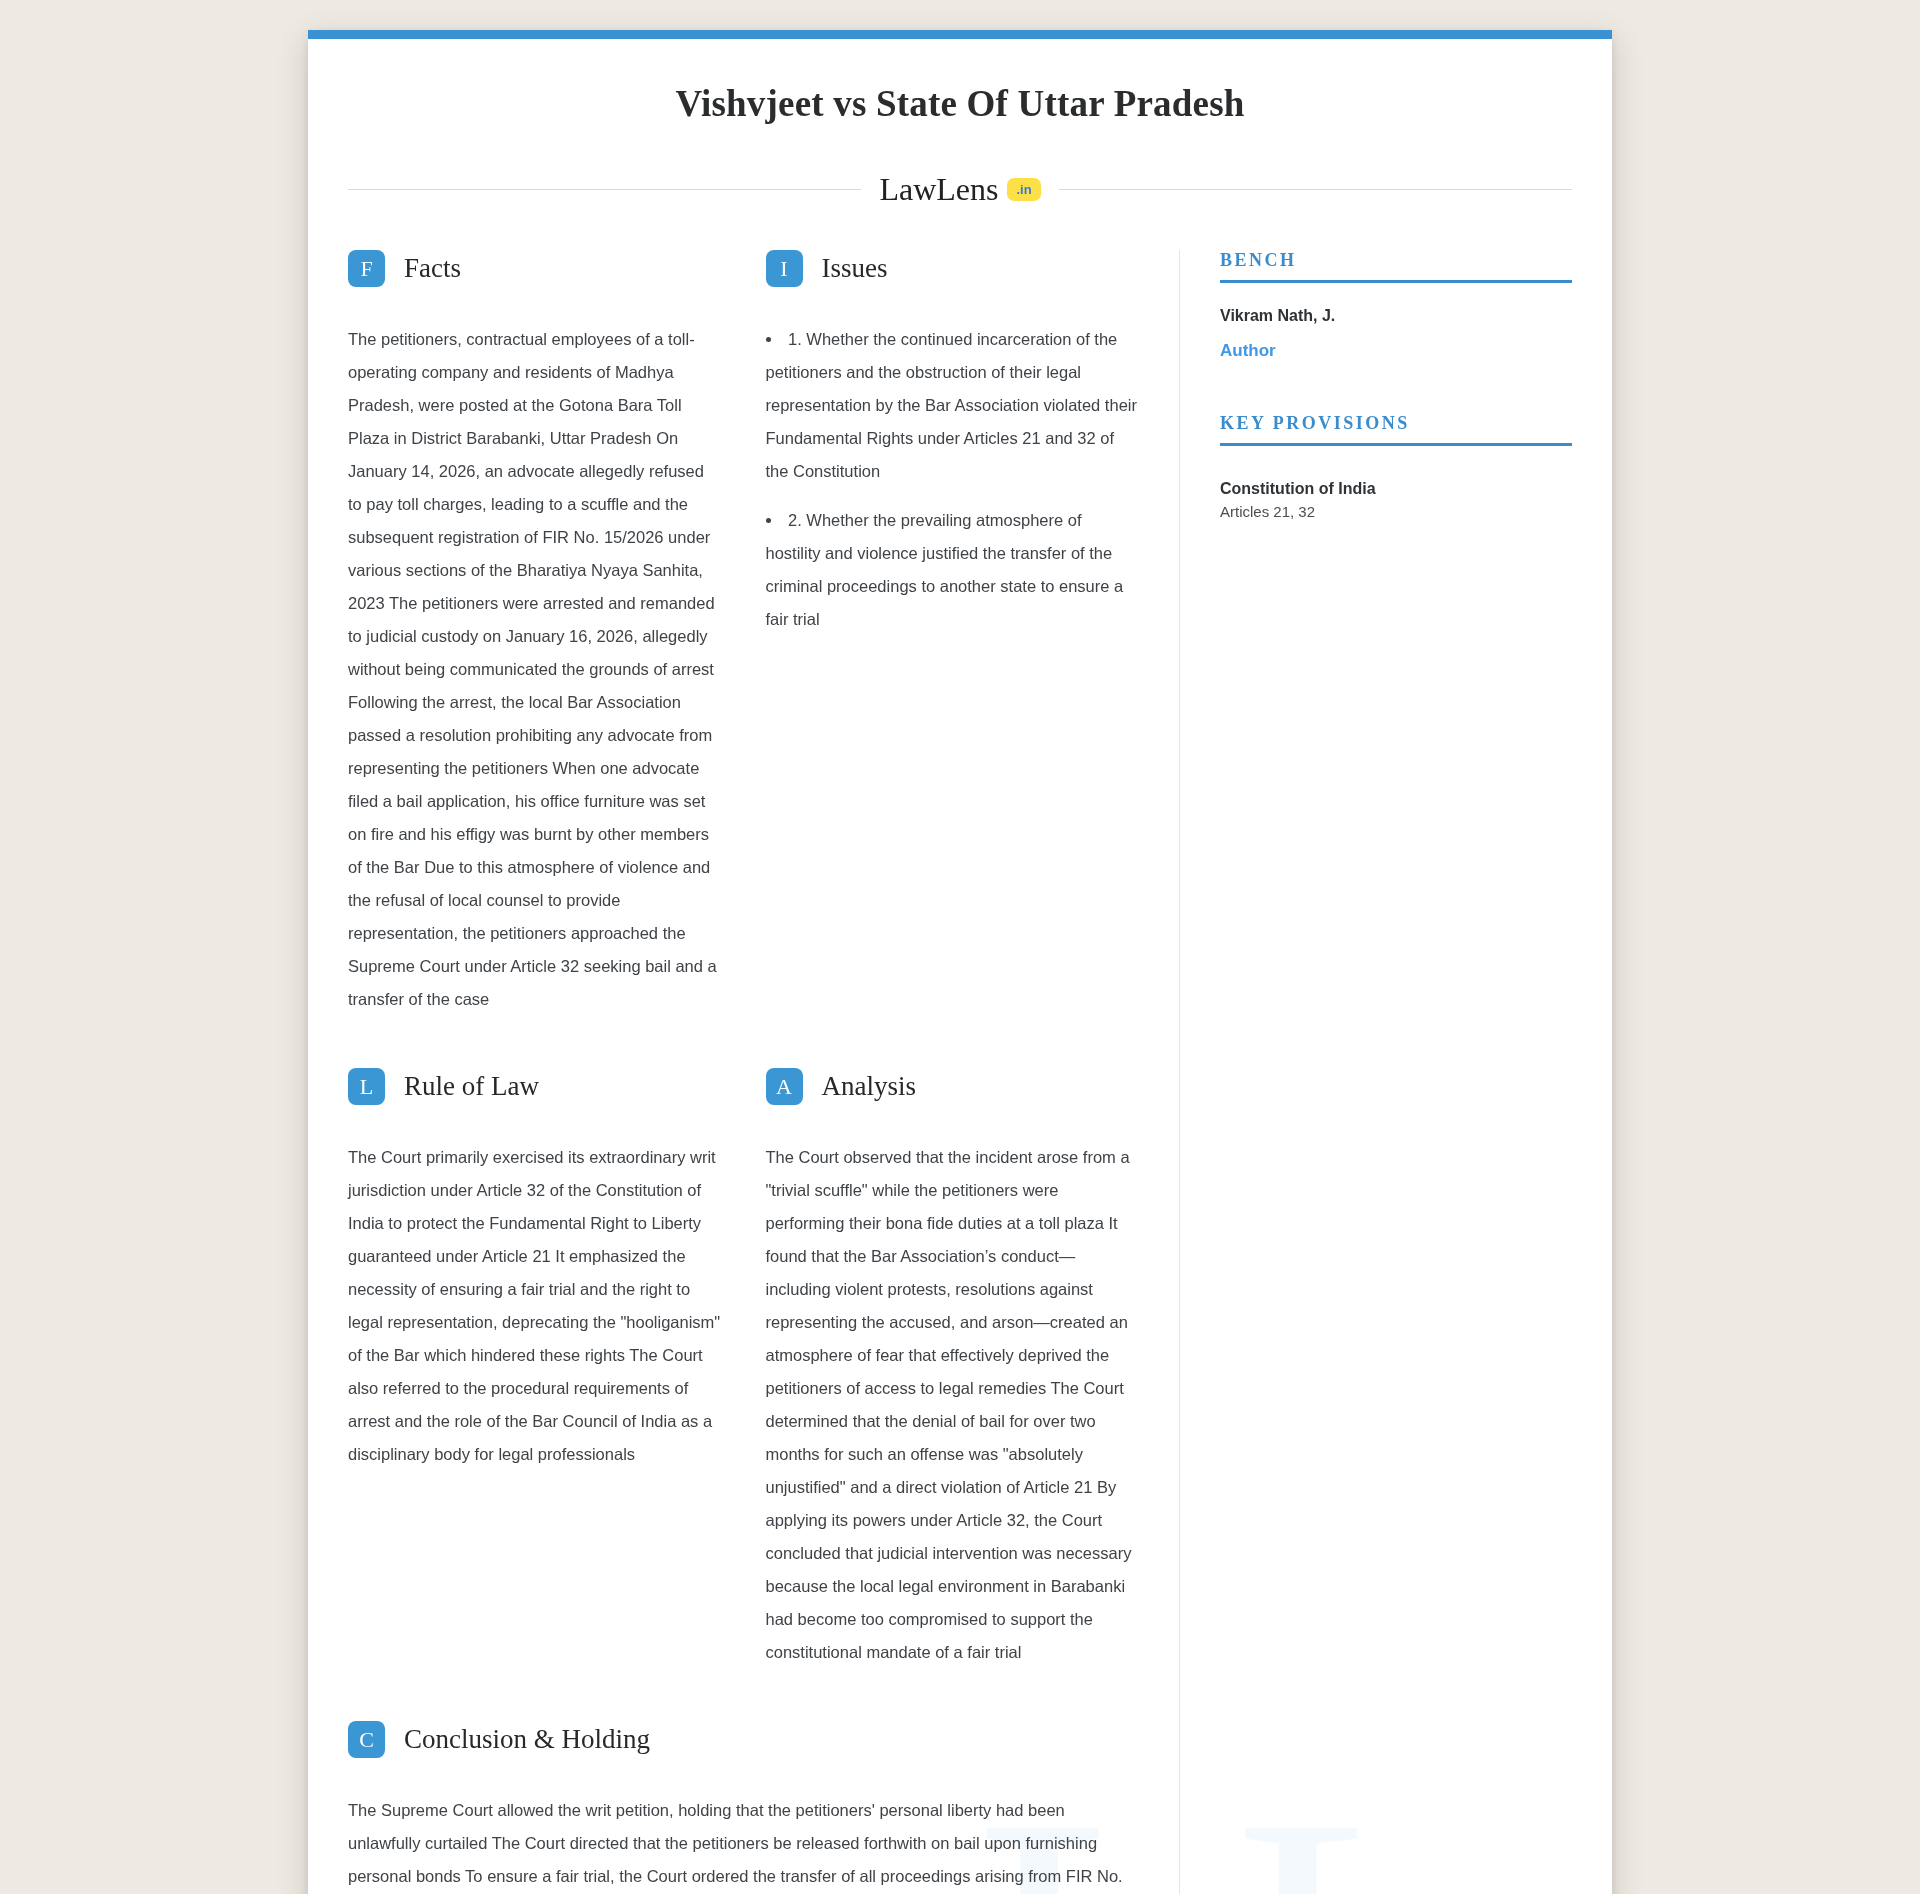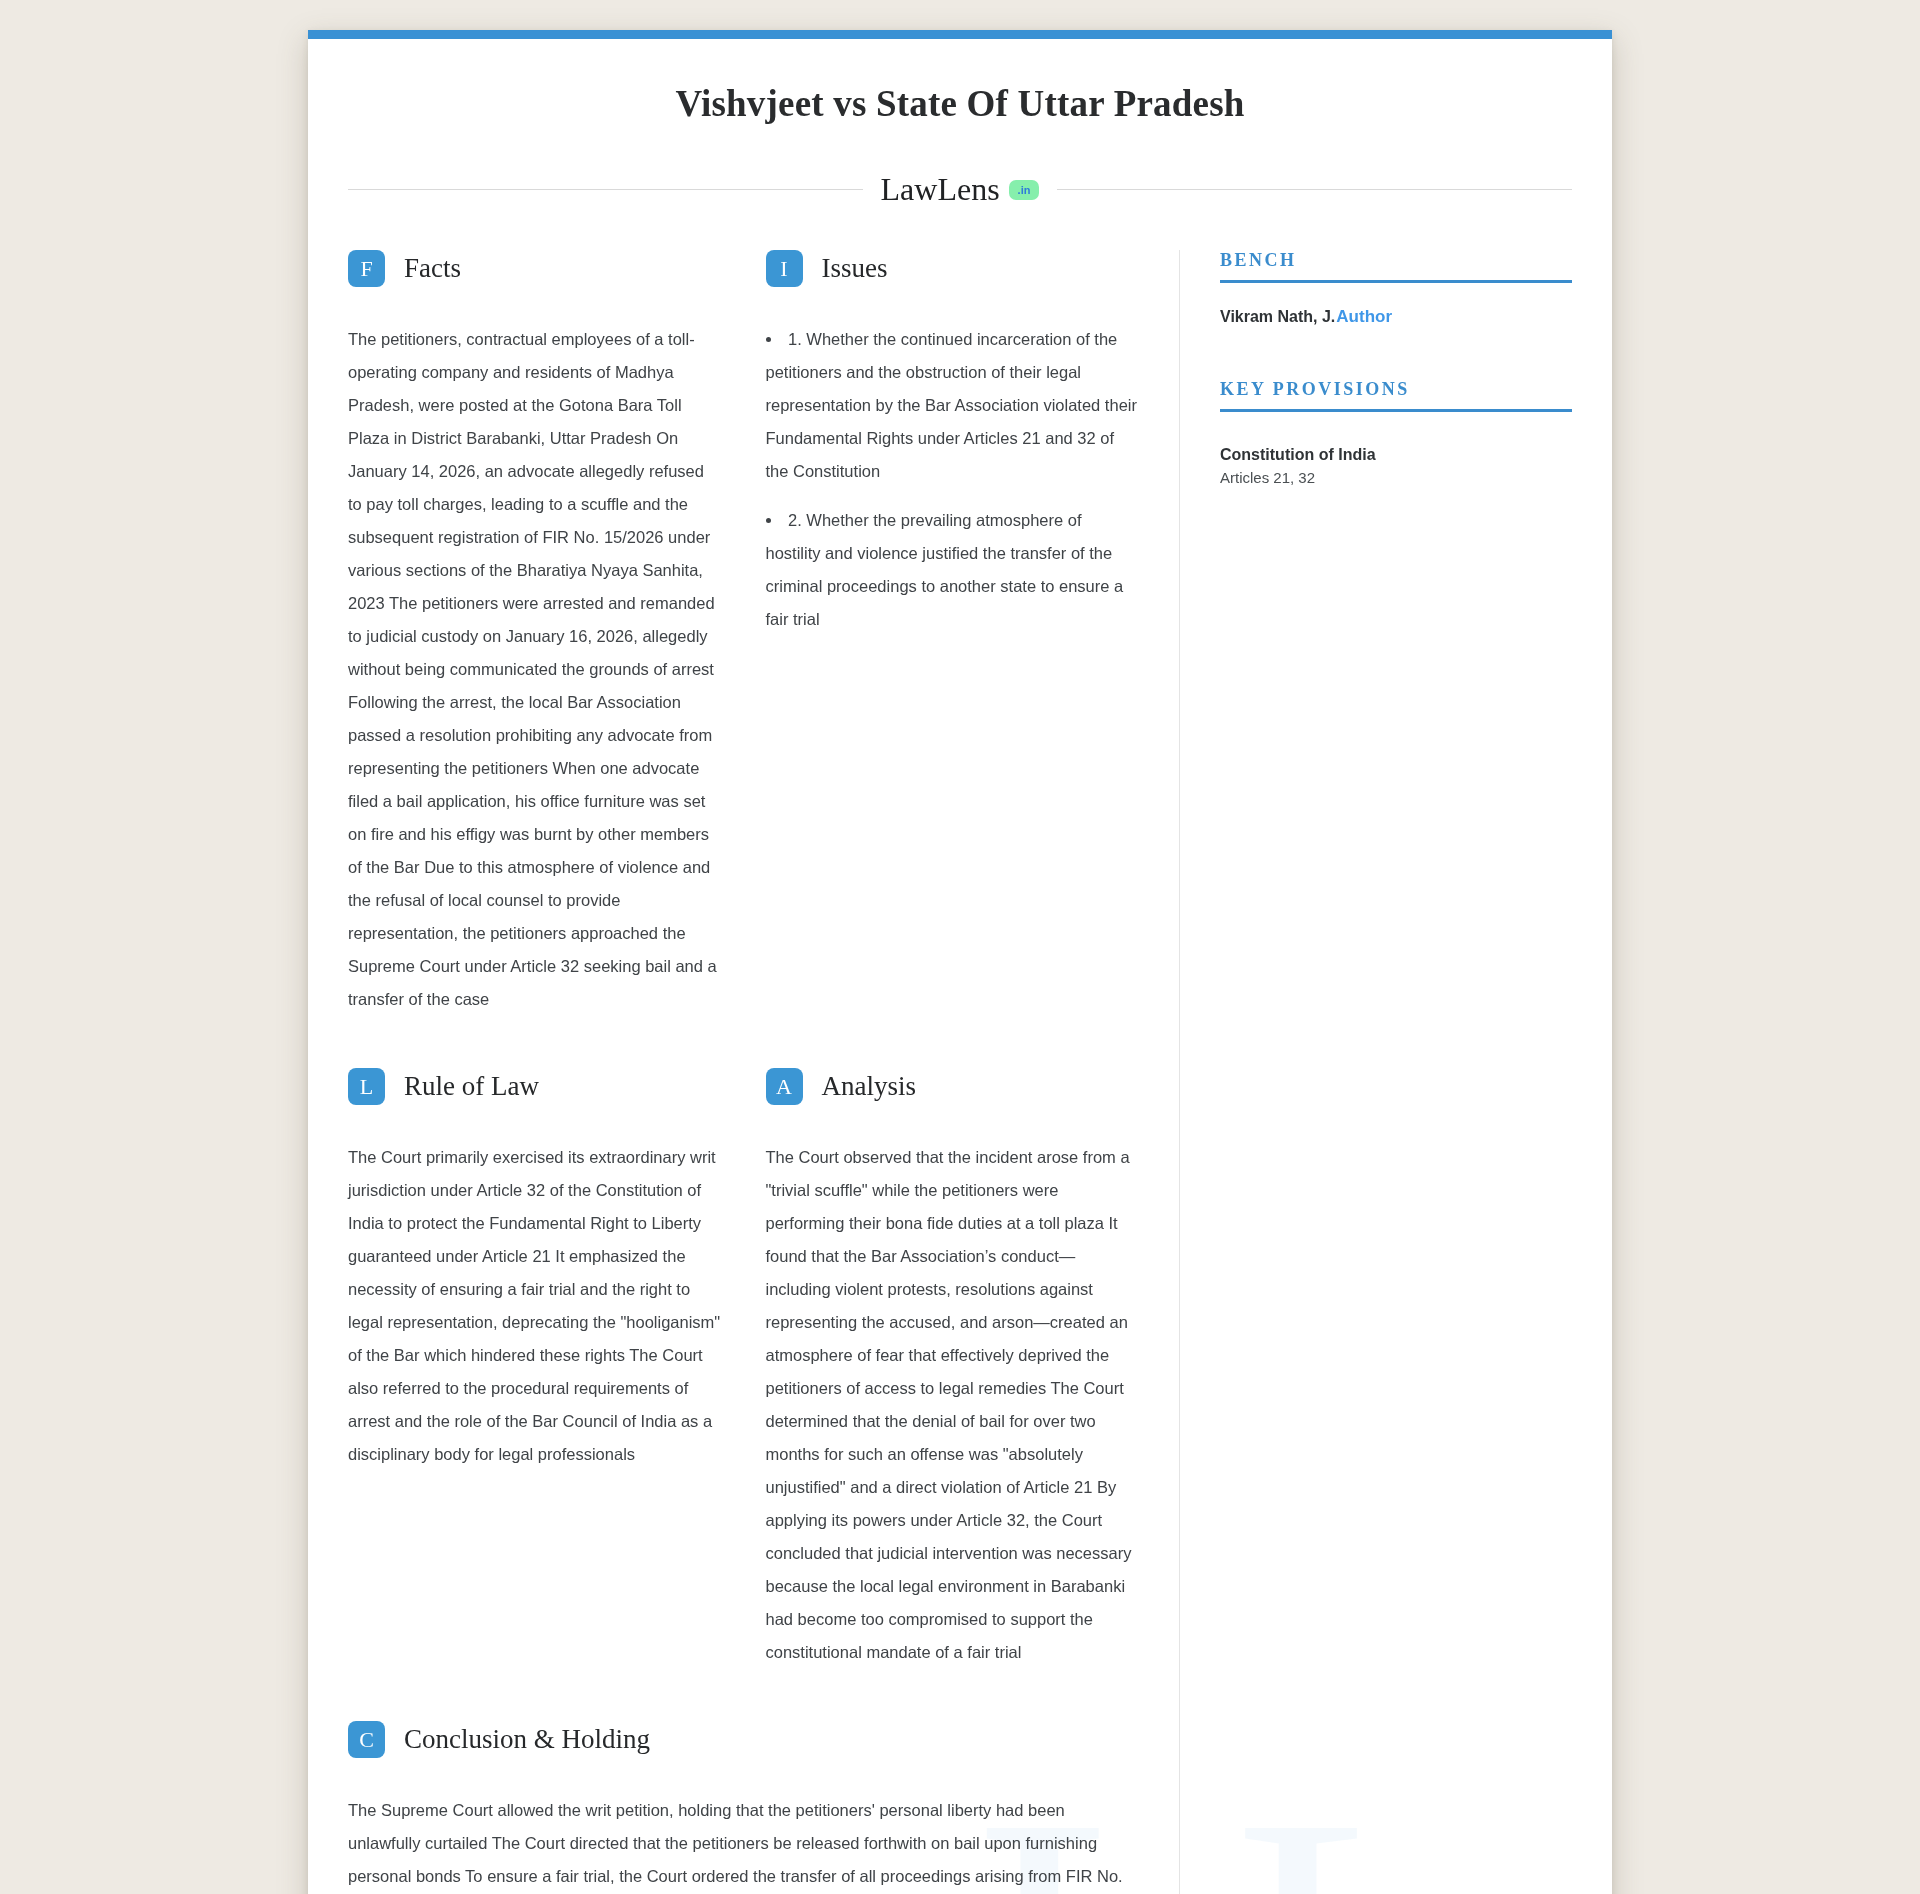--- a/index.html
+++ b/index.html
@@ -62,23 +62,23 @@
     align-items: center;
     gap: 9px;
     cursor: pointer;
   }
   .brand-name {
     font-family: "Liberation Serif", serif;
     font-size: 32px;
     color: #202224;
   }
   .brand-badge {
-    background: #86efac;
+    background: #fde047;
     color: #2f7bd9;
-    font-size: 11px;
+    font-size: 13px;
     font-weight: 700;
     padding: 4px 9px;
     border-radius: 7px;
   }
   
   .content {
     display: flex;
     align-items: stretch;
     position: relative;
     z-index: 1;
@@ -144,21 +144,21 @@
   .side-heading {
     margin: 0 0 24px;
     font-family: "Liberation Serif", serif;
     font-weight: 700;
     font-size: 18px;
     letter-spacing: 2.5px;
     color: #3a8ccd;
     border-bottom: 3px solid #3a8ccd;
     padding-bottom: 9px;
   }
-  .judge-row { display: flex; align-items: baseline; gap: 1px; margin-bottom: 52px; }
+  .judge-row { display: flex; align-items: baseline; gap: 16px; margin-bottom: 52px; flex-direction: column; }
   .judge-name { font-size: 16px; font-weight: 700; color: #2f3336; }
   .author-badge { font-size: 17px; font-weight: 700; color: #3f97e8; }
   .provision { padding: 10px 0 13px; }
   .provision:not(:last-child) { border-bottom: 1px dashed #c9c9c9; }
   .provision-name { font-size: 16px; font-weight: 700; color: #2f3336; margin-bottom: 5px; }
   .provision-detail { font-size: 15px; color: #4a4f52; }
   
   .watermark {
     position: absolute;
     right: 120px;

